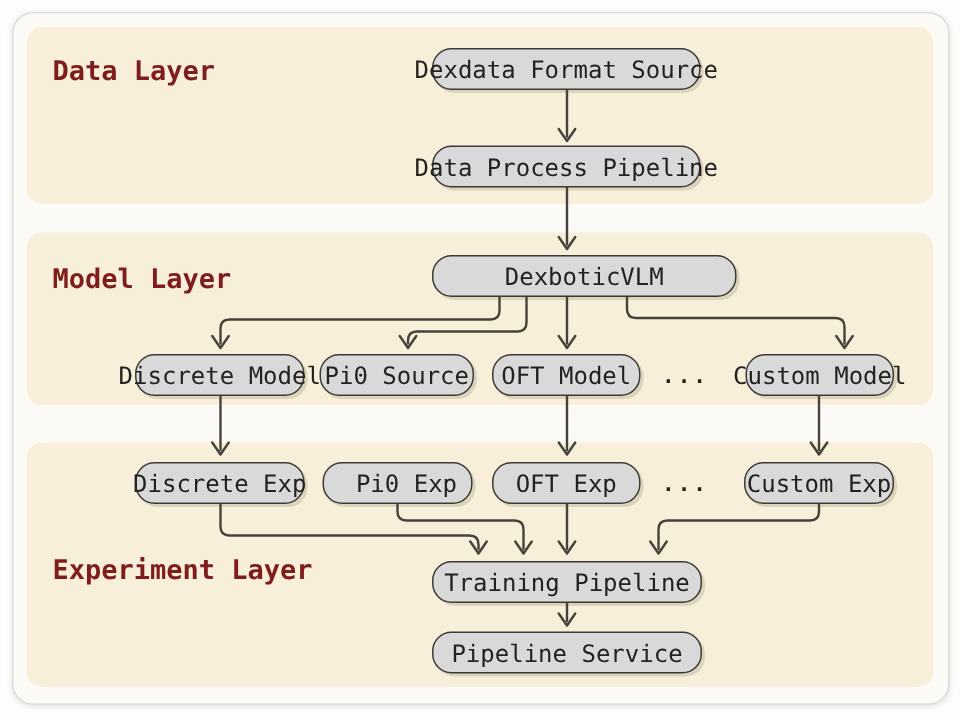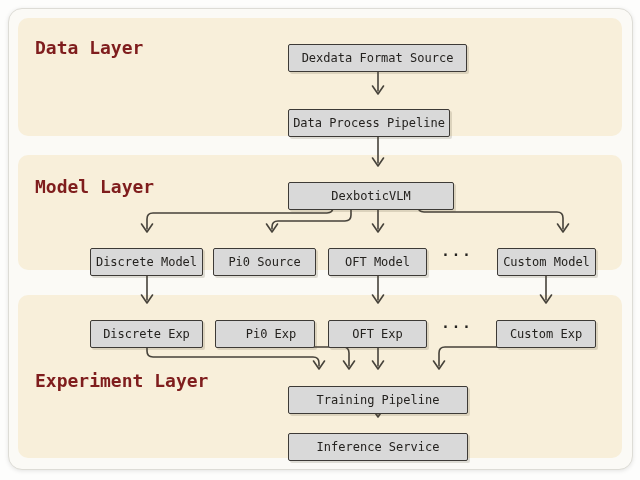--- a/index.html
+++ b/index.html
@@ -6,24 +6,24 @@
   .page{position:relative;width:640px;height:480px;background:#fdfdfc;overflow:hidden;
         font-family:"DejaVu Sans Mono", monospace;}
   .card{position:absolute;left:8px;top:8px;width:623px;height:460px;background:var(--card-bg,#fbfaf6);
         border:1px solid #dddcd6;border-radius:14px;box-shadow:0 1px 4px rgba(0,0,0,.10);}
   .band{position:absolute;left:18px;width:604px;background:var(--band,#f8efda);border-radius:10px;}
   .band1{top:18px;height:118px;}
   .band2{top:155px;height:115px;}
   .band3{top:295px;height:163px;}
   .layer-label{position:absolute;font-weight:bold;font-size:18px;color:#7f1d1d;white-space:nowrap;}
   .node{position:absolute;box-sizing:border-box;height:28px;background:var(--node-fill,#d9d9d9);
-        border:1.5px solid var(--node-border,#3d3a36);border-radius:2px;
+        border:1.5px solid var(--node-border,#3d3a36);border-radius:13px;
         box-shadow:2px 2px 0 rgba(93,83,63,.18);
         display:flex;align-items:center;justify-content:center;
-        font-size:12px;color:var(--text,#24221f);white-space:nowrap;margin-top:12px;}
+        font-size:16px;color:var(--text,#24221f);white-space:nowrap;}
   .dots{position:absolute;width:40px;text-align:center;font-size:14px;font-weight:bold;
         color:var(--text,#24221f);letter-spacing:2px;}
   svg.edges{position:absolute;left:0;top:0;pointer-events:none;}
   svg.edges path{fill:none;stroke:var(--arrow,#46423a);stroke-width:1.6;
         stroke-linecap:round;stroke-linejoin:round;}
 </style>
 </head>
 <body>
 
 <div class="page">
@@ -90,30 +90,30 @@
       <path d="M546 336 V341 Q546 347 540 347 H445 Q439 347 439 353 V366"></path>
       <path d="M433.5 361 L439 369 L444.5 361"></path>
     </g>
     <g>
       <path d="M378 402 V414"></path>
         <path d="M372.5 409 L378 417 L383.5 409"></path>
     </g>
   </svg>
 
   <div class="node" style="left:288px;top:32px;width:179px;">Dexdata Format Source</div>
-  <div class="node" style="left:288px;top:97px;width:162px;text-align:center;">Data Process Pipeline</div>
-  <div class="node" style="left:288px;top:170px;width:166px;">DexboticVLM</div>
+  <div class="node" style="left:288px;top:97px;width:179px;text-align:center;">Data Process Pipeline</div>
+  <div class="node" style="left:288px;top:170px;width:203px;">DexboticVLM</div>
 
   <div class="node" style="left:90px;top:236px;width:113px;">Discrete Model</div>
   <div class="node" style="left:213px;top:236px;width:103px;">Pi0 Source</div>
   <div class="node" style="left:328px;top:236px;width:99px;">OFT Model</div>
   <div class="dots" style="left:437px;top:243px;">...</div>
   <div class="node" style="left:90px;top:308px;width:113px;">Discrete Exp</div>
 
   <div class="node" style="left:497px;top:236px;width:99px;">Custom Model</div>
   <div class="node" style="left:215px;top:308px;width:100px;padding-left:12px;">Pi0 Exp</div>
   <div class="node" style="left:328px;top:308px;width:99px;">OFT Exp</div>
   <div class="dots" style="left:437px;top:315px;">...</div>
   <div class="node" style="left:496px;top:308px;width:100px;">Custom Exp</div>
 
   <div class="node" style="left:288px;top:374px;width:180px;">Training Pipeline</div>
-  <div class="node" style="left:288px;top:421px;width:180px;">Inference Service</div>
+  <div class="node" style="left:288px;top:421px;width:180px;">Pipeline Service</div>
 </div>
 
 </body></html>

